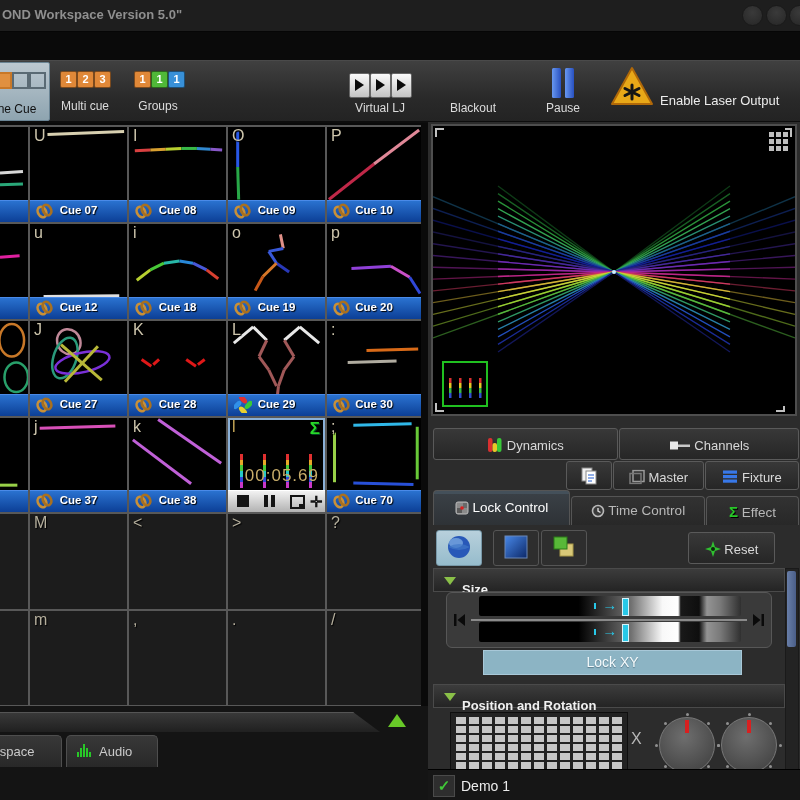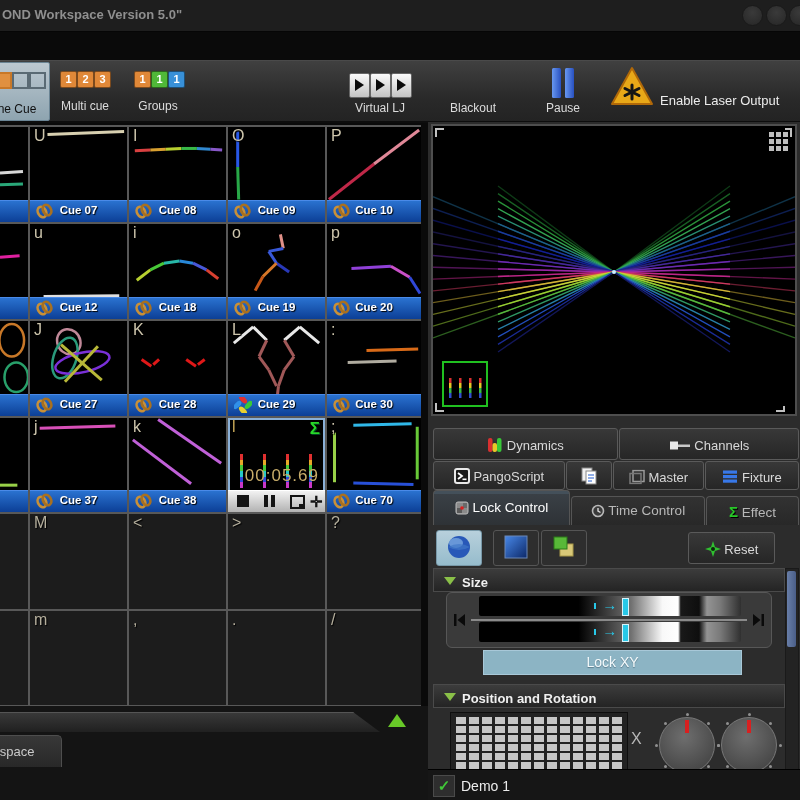--- a/index.html
+++ b/index.html
@@ -86,21 +86,21 @@
   .pbtn{position:absolute;background:linear-gradient(#383838,#262626);border:1px solid #5a5a5a;
         border-radius:3px;color:#d8d8d8;font-size:13px;text-align:center;}
   .pbtn .lbl{position:relative;top:50%;transform:translateY(-50%);display:inline-block;vertical-align:middle;}
   .ptab{position:absolute;background:linear-gradient(#323232,#282828);border:1px solid #555;
         border-bottom:none;border-radius:4px 4px 0 0;color:#b8b8b8;font-size:13.5px;text-align:center;}
   .ptab.on{background:linear-gradient(#44505a 0 3px,#3a4046 3px,#2e3236);color:#fff;z-index:2;}
   .sqbtn{position:absolute;width:44px;height:34px;background:#2e2e2e;border:1px solid #555;border-radius:3px;}
   .sqbtn.sel{background:linear-gradient(#b8d0dc,#96bccc);border-color:#7898a8;}
   .sechdr{position:absolute;left:5px;width:350px;height:22px;background:linear-gradient(#3c3c3c,#242424);
           border:1px solid #4a4a4a;color:#f0f0f0;font-weight:bold;font-size:13px;}
-  .sechdr .lbl{position:absolute;left:28px;top:6px;text-align:right;}
+  .sechdr .lbl{position:absolute;left:28px;top:13px;text-align:right;}
   .tri{position:absolute;left:10px;top:8px;width:0;height:0;border-left:6px solid transparent;
        border-right:6px solid transparent;border-top:8px solid #8ac048;}
   #sliderframe{left:18px;top:470px;width:324px;height:54px;background:#3a3a3a;border:1px solid #575757;border-radius:6px;}
   .rail{position:absolute;left:24px;top:26px;width:276px;height:2px;background:#8a8a8a;}
   .strack{position:absolute;left:32px;width:262px;height:20px;border-radius:2px;overflow:hidden;
           background:linear-gradient(90deg,#000 0%,#000 38%,#707070 58%,#f8f8f8 70%,#fff 76%,#191919 77%,#0e0e0e 84%,#949494 87%,#7a7a7a 92%,#303030 100%);}
   .smark{position:absolute;left:47%;top:2px;height:16px;}
   .smark .arrow{position:absolute;left:0;top:-2px;color:#28c8e8;font-size:15px;font-weight:bold;}
   .smark .dot{position:absolute;left:-8px;top:5px;width:2px;height:6px;background:#28c8e8;}
   .smark .bar{position:absolute;left:20px;top:0;width:5px;height:16px;background:#28c8e8;border:1px solid #d8f4fc;}
@@ -519,20 +519,30 @@
       <div class="cell empty nobar" style="left: 327px; top: 486px; width: 94px; height: 94px;">
         <span class="cellkey">/</span>
       </div>
     </div>
 
   <div id="bottomleft" class="abs">
     <div id="trap" class="abs"></div>
     <div id="uptri" class="abs"></div>
     <div class="btab" style="left:-14px;width:74px">
       <span class="lbl" style="left:2px">rkspace</span>
+    </div>
+    <div class="btab" style="left:66px;width:90px">
+      <span class="audio-ic">
+        <i style="left:0;height:5px"></i>
+          <i style="left:3px;height:9px"></i>
+          <i style="left:6px;height:13px"></i>
+          <i style="left:9px;height:9px"></i>
+          <i style="left:12px;height:5px"></i>
+      </span>
+      <span class="lbl" style="left:32px">Audio</span>
     </div>
   </div>
 
   <div id="rpanel" class="abs">
     <div id="preview" class="abs"><svg width="362" height="288" viewBox="0 0 362 288">
           <defs>
             <linearGradient id="vg" x1="0" y1="0" x2="0" y2="1">
               <stop offset="0%" stop-color="#38e858"></stop>
               <stop offset="35%" stop-color="#28c8a8"></stop>
               <stop offset="60%" stop-color="#2a6ae8"></stop>
@@ -660,27 +670,20 @@
             <rect x="10" y="1" width="4.5" height="14" rx="2" fill="#38c838"></rect>
       </svg> <span>Dynamics</span></span>
     </div>
     <div class="pbtn" style="left:191px;top:306px;width:178px;height:30px">
       <span class="lbl"><svg width="22" height="12" style="vertical-align:-2px">
         <rect x="1" y="2" width="8" height="8" fill="#e8e8e8"></rect>
             <rect x="9" y="5" width="12" height="2.5" fill="#c8c8c8"></rect>
       </svg> <span>Channels</span></span>
     </div>
 
-    <div class="pbtn" style="left:5px;top:339px;width:130px;height:27px">
-      <span class="lbl"><svg width="16" height="16" style="vertical-align:-3px">
-        <rect x="1" y="1" width="14" height="14" rx="2" fill="#1a1a1a" stroke="#e8e8e8" stroke-width="2"></rect>
-        <path d="M4 5 L8 8 L4 11" stroke="#fff" stroke-width="1.8" fill="none"></path>
-            <rect x="8.5" y="10.5" width="4" height="1.6" fill="#fff"></rect>
-      </svg> <span>PangoScript</span></span>
-    </div>
     <div class="pbtn" style="left:138px;top:339px;width:44px;height:27px">
       <span class="lbl"><svg width="18" height="18" style="vertical-align:-4px">
         <rect x="2" y="1" width="10" height="13" fill="#f0f0f0" stroke="#888" stroke-width="1"></rect>
         <rect x="6" y="4" width="10" height="13" fill="#fff" stroke="#888" stroke-width="1"></rect>
         <g stroke="#4878d8" stroke-width="1.2">
               <line x1="8" y1="8" x2="14" y2="8"></line>
               <line x1="8" y1="11" x2="14" y2="11"></line>
               <line x1="8" y1="14" x2="12" y2="14"></line>
             </g>
       </svg></span>

